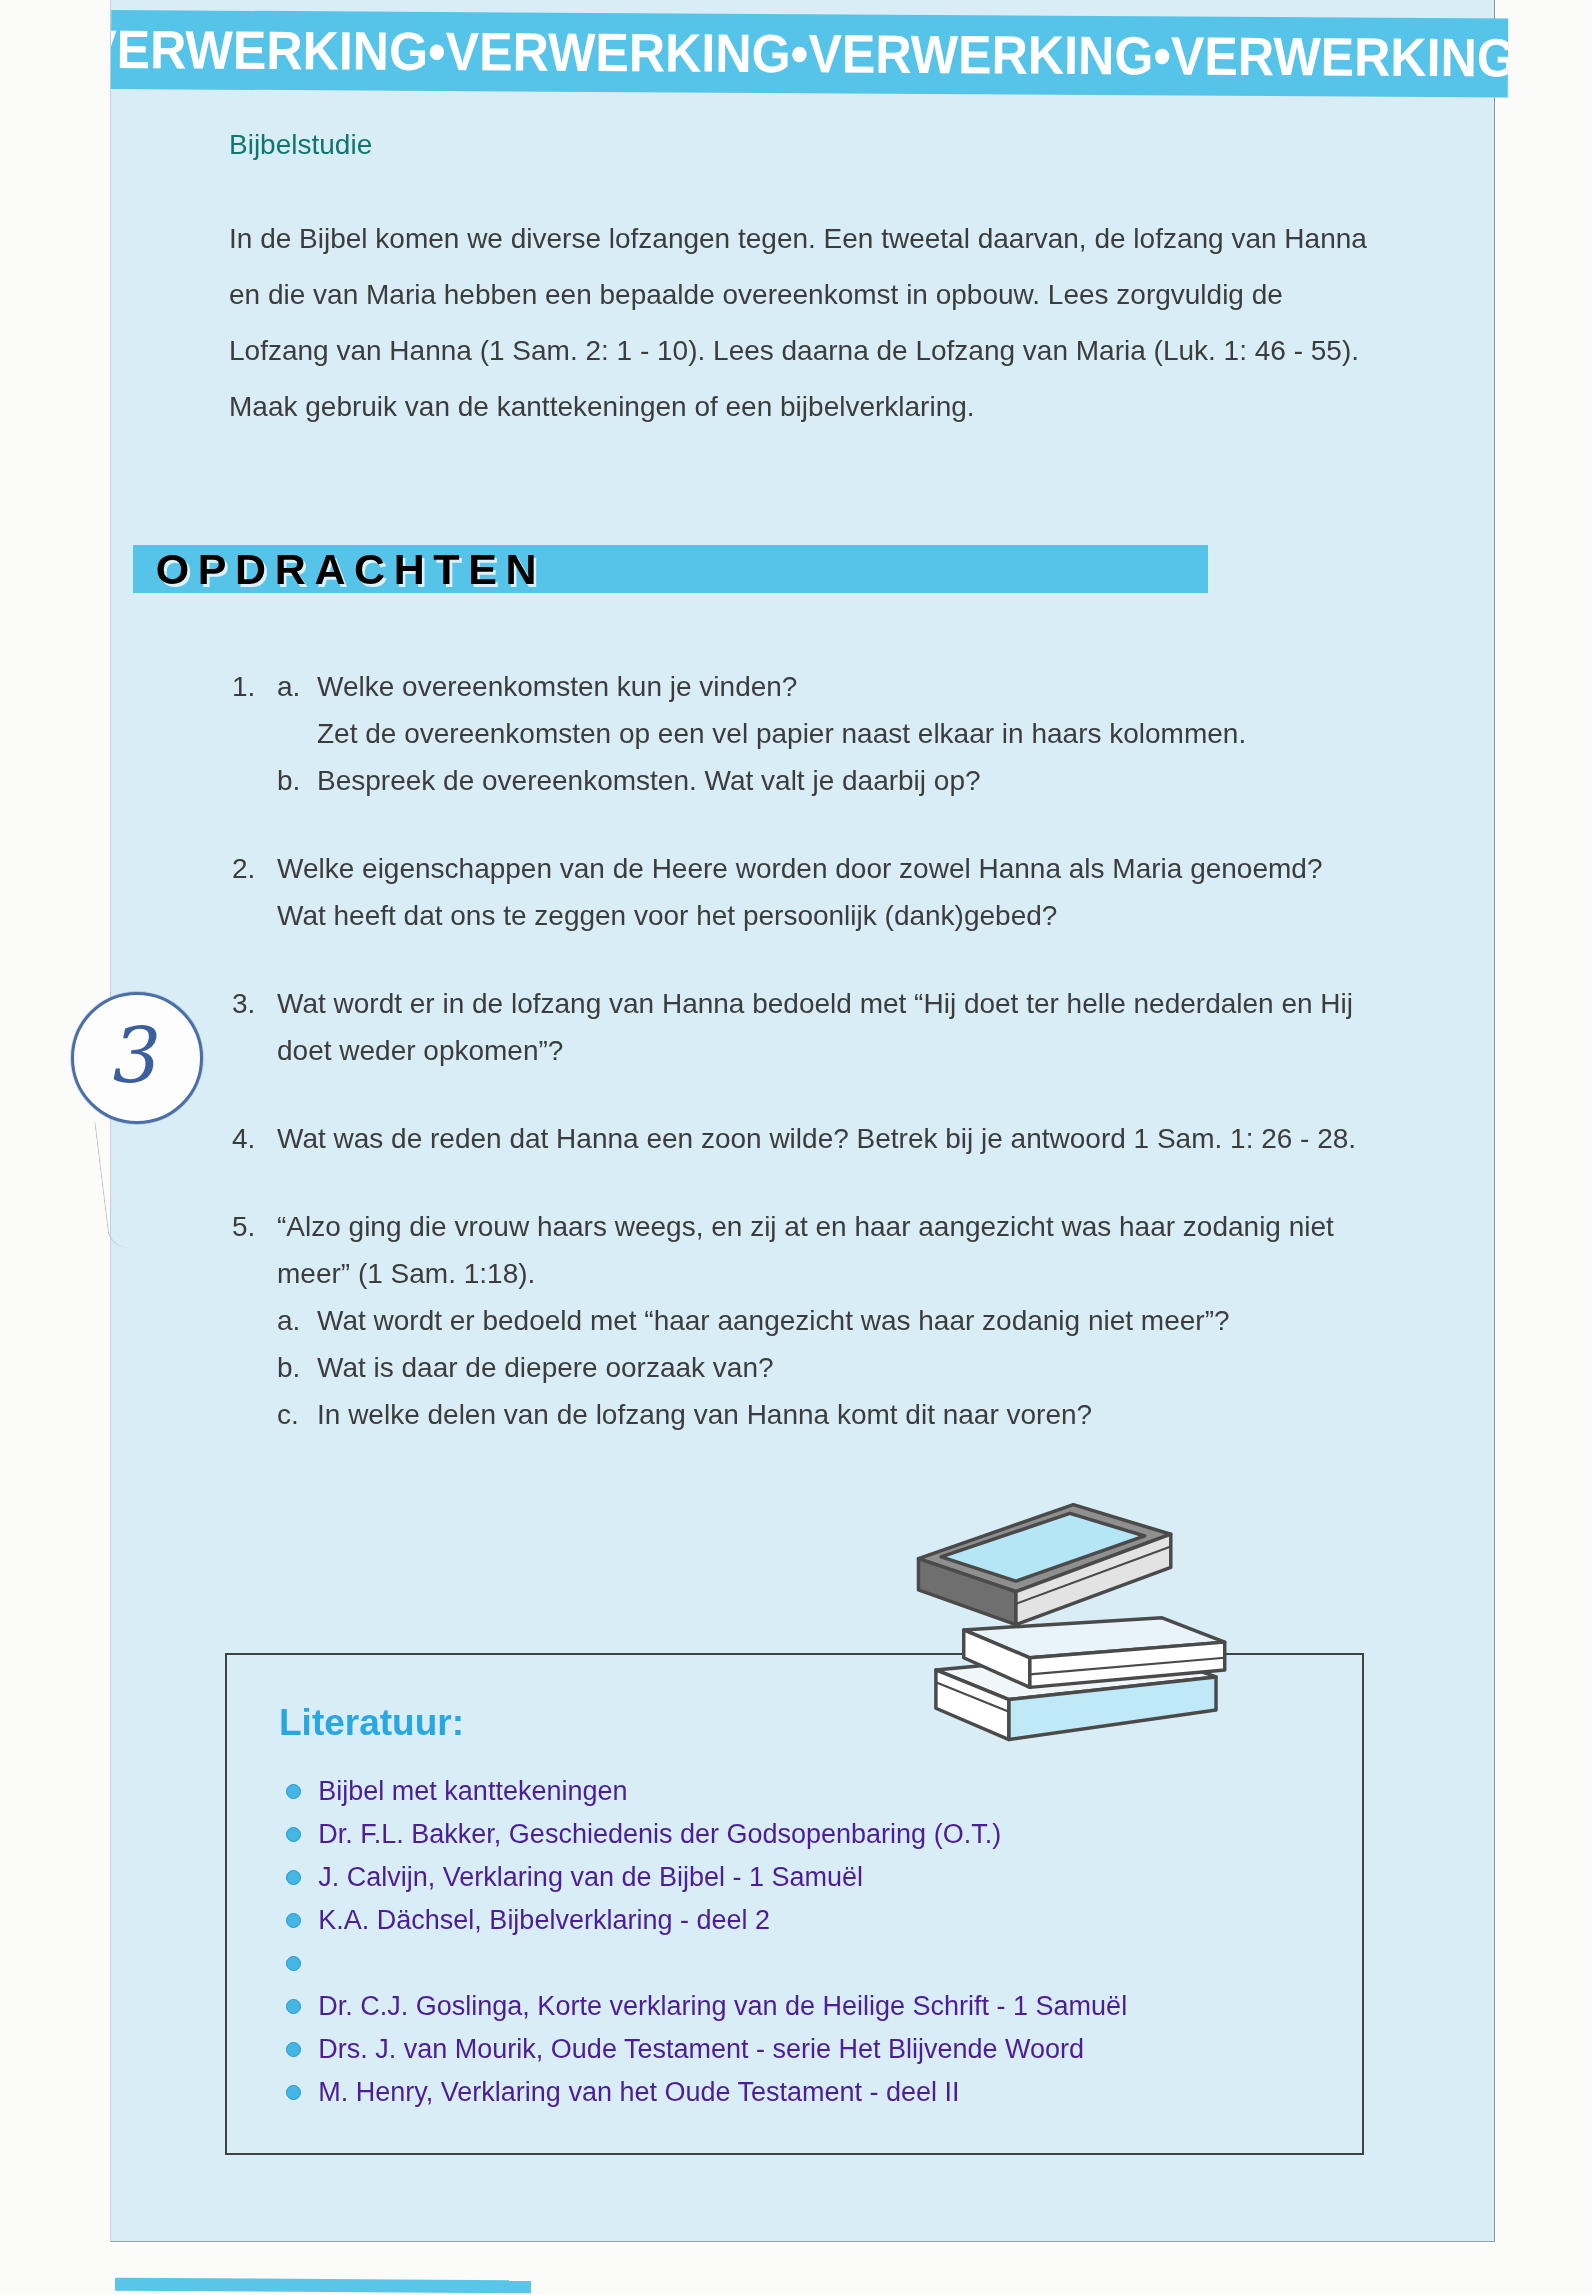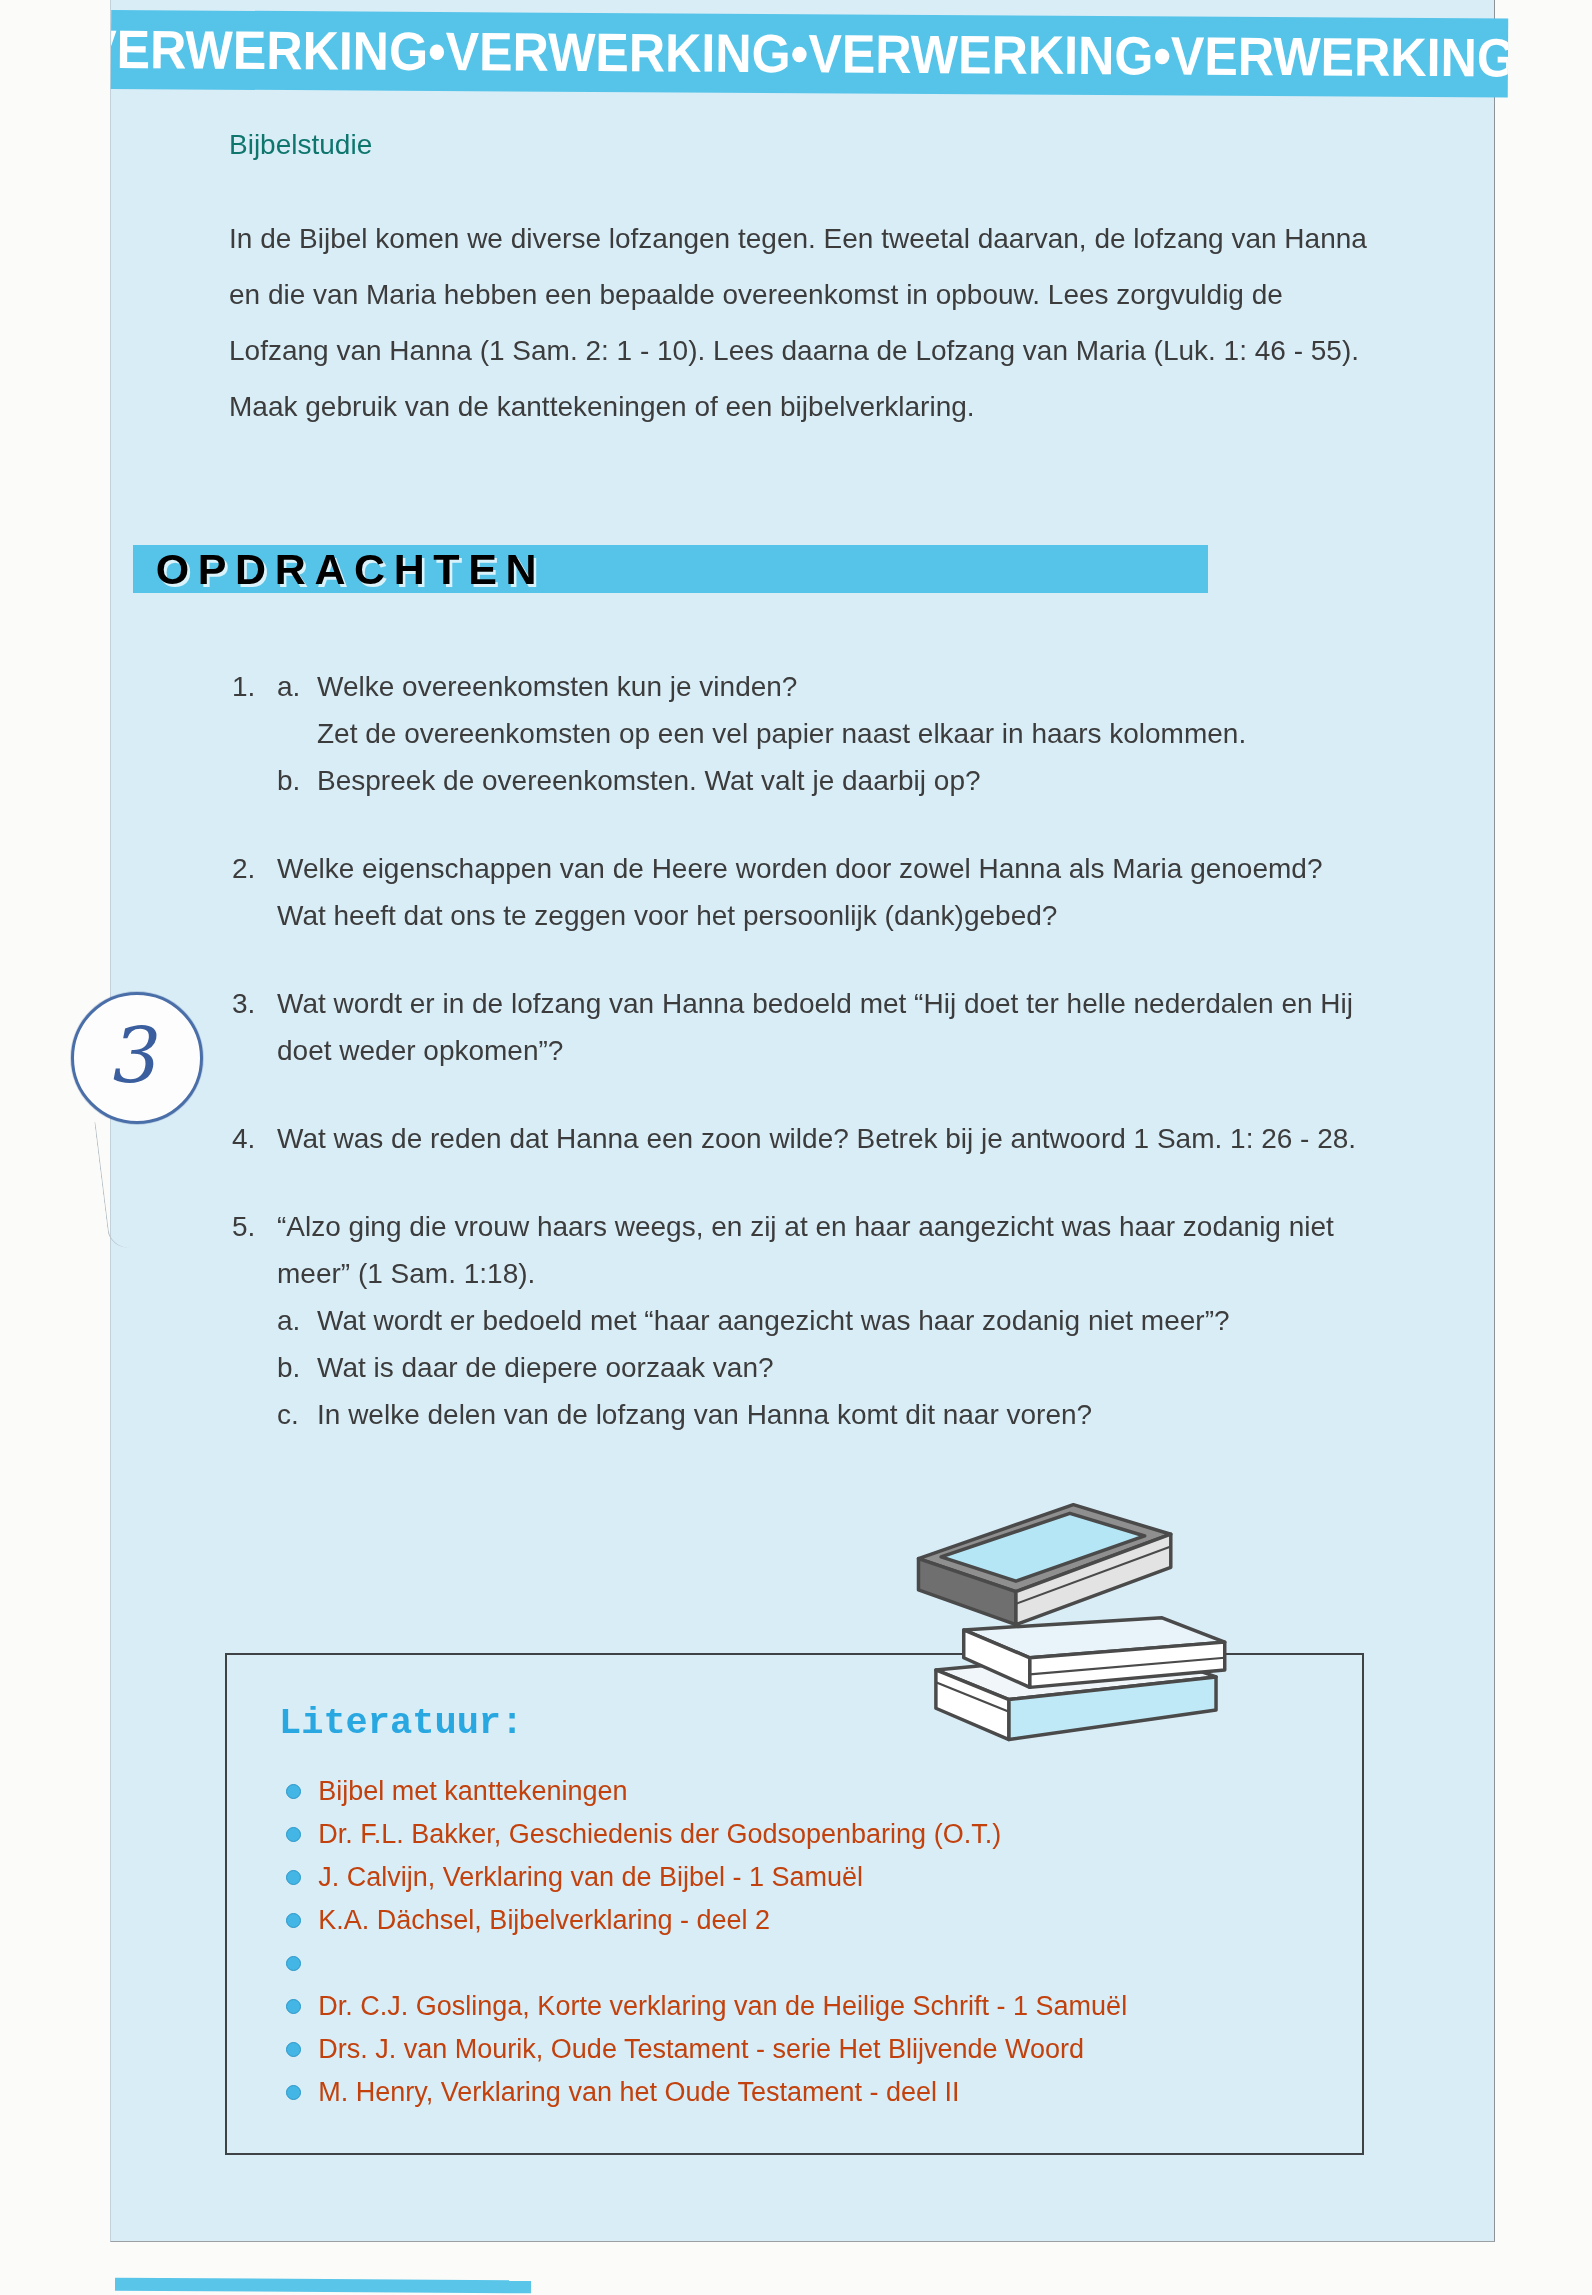--- a/index.html
+++ b/index.html
@@ -59,23 +59,23 @@
   .sub{display:flex;}
   .sub-label{flex:0 0 40px;}
   .sub-text{flex:1;min-width:0;white-space:pre-line;}
   
   .lit-box{
     position:absolute;left:114px;top:1653px;width:1135px;height:498px;
     border:2.6px solid #3f4345;
   }
   .lit-title{
     margin:47px 0 0 52px;
-    font-size:37px;font-weight:700;color:#29a7e0;font-family:Liberation Mono, monospace;
-  }
-  .lit-list{margin:26px 0 0 59px;font-size:27px;color:#c2410c;}
+    font-size:37px;font-weight:700;color:#29a7e0;
+  }
+  .lit-list{margin:26px 0 0 59px;font-size:27px;color:#4c1d95;}
   .lit-item{display:flex;align-items:center;height:43px;}
   .lit-bullet{
     flex:0 0 13px;width:13px;height:13px;border-radius:50%;
     background:#43b6e5;border:0.9px solid #2a96c8;margin-right:17.3px;
   }
   .lit-text{flex:1;}
   
   .books{
     position:absolute;left:770px;top:1489px;width:376px;height:261px;
     z-index:5;

